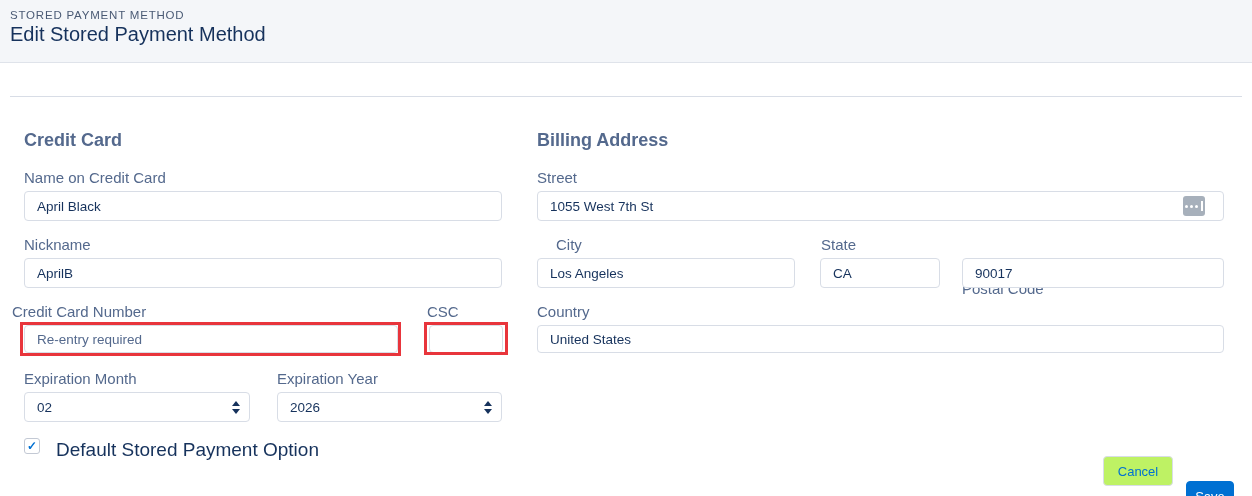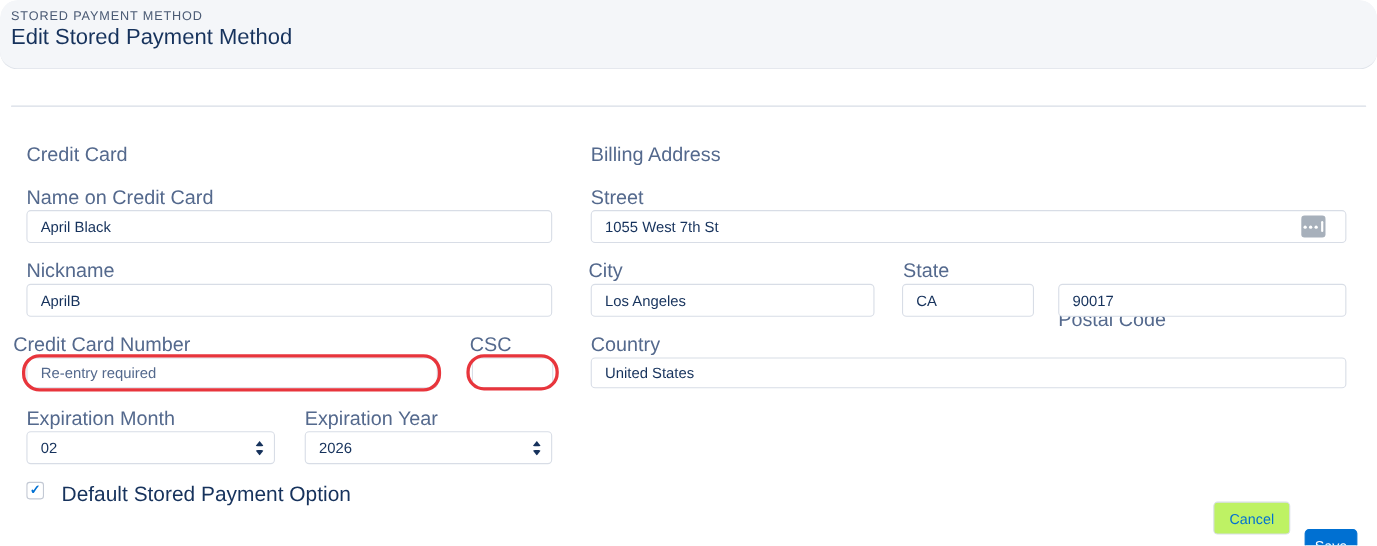--- a/index.html
+++ b/index.html
@@ -1,15 +1,15 @@
 <!DOCTYPE html>
 <html><head>
 <meta charset="utf-8">
 <style>
-  * { margin:0; padding:0; box-sizing:border-box;border-radius:16px; }
+  * { margin:0; padding:0; box-sizing:border-box; }
   html,body { background:#fff; }
   .page {
     position:relative; width:1252px; height:496px; overflow:hidden;
     background:#ffffff; font-family:"Liberation Sans", sans-serif;
   }
   
   .header {
     position:absolute; left:0; top:0; width:1252px; height:63px;
     background:#f4f6f9; border-bottom:1px solid #dfe3ea;
   }
@@ -20,27 +20,27 @@
   .page-title {
     position:absolute; left:10px; top:23px;
     font-size:20px; color:#16325c; font-weight:400;
   }
   .card-rule {
     position:absolute; left:10px; top:96px; width:1232px; height:1px;
     background:#d8dde6;
   }
   
   .section-heading {
-    position:absolute; font-size:18px; color:#54698d; font-weight:400;
+    position:absolute; font-size:18px; color:#54698d; font-weight:700;
   }
   #heading-credit-card   { left:24px;  top:130px; }
   #heading-billing       { left:537px; top:130px; }
 
   .field-label {
-    position:absolute; font-size:18px; color:#54698d; font-weight:400;
+    position:absolute; font-size:15px; color:#54698d; font-weight:400;
   }
   .text-input {
     position:absolute; height:30px;
     border:1px solid #d8dde6; border-radius:4px; background:#fff;
     font-family:"Liberation Sans", sans-serif;
     font-size:13.5px; color:#16325c; padding:0 12px; outline:none;
   }
   .text-input::placeholder { color:#54698d; opacity:1; }
 
   
@@ -101,21 +101,21 @@
   #inp-street  { left:537px; top:191px; width:687px; }
   .street-btn {
     position:absolute; left:1183px; top:196px; width:22px; height:20px;
     background:#a7b0bb; border:none; border-radius:3px;
     display:flex; align-items:center; justify-content:center; gap:2px;
     cursor:pointer; z-index:2;
   }
   .street-btn .dot { width:3px; height:3px; border-radius:50%; background:#fff; }
   .street-btn .ibar { width:2px; height:10px; background:#fff; margin-left:1px; }
 
-  #lbl-city    { left:535px; top:236px; }
+  #lbl-city    { left:556px; top:236px; }
   #inp-city    { left:537px; top:258px; width:258px; }
   #lbl-state   { left:821px; top:236px; }
   #inp-state   { left:820px; top:258px; width:120px; }
   #lbl-postal  { left:962px; top:236px;margin-top:44px; }
   #inp-postal  { left:962px; top:258px; width:262px;padding-left:12px; }
   #lbl-country { left:537px; top:303px; }
   #inp-country { left:537px; top:325px; width:687px; height:28px; }
 
   
   .btn {

